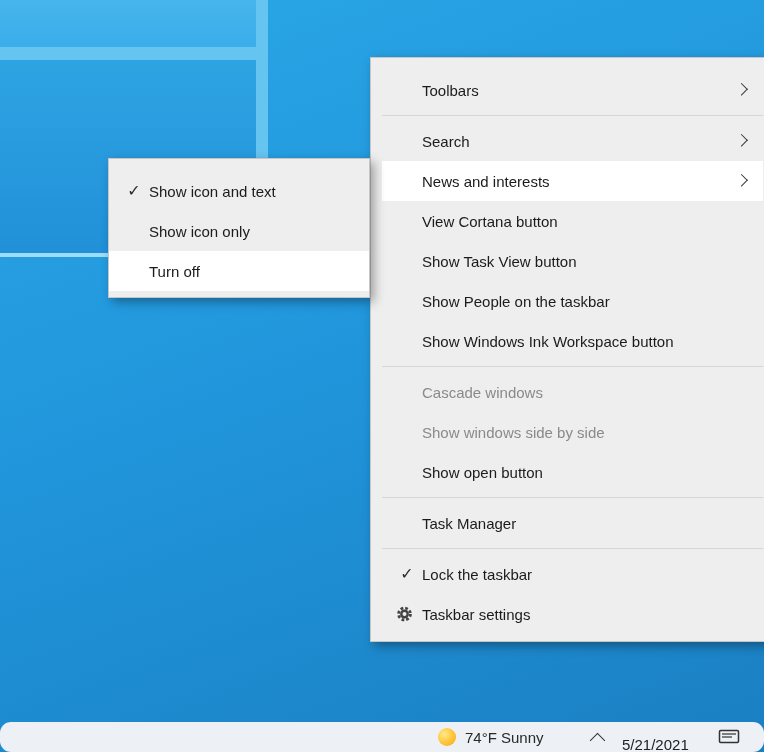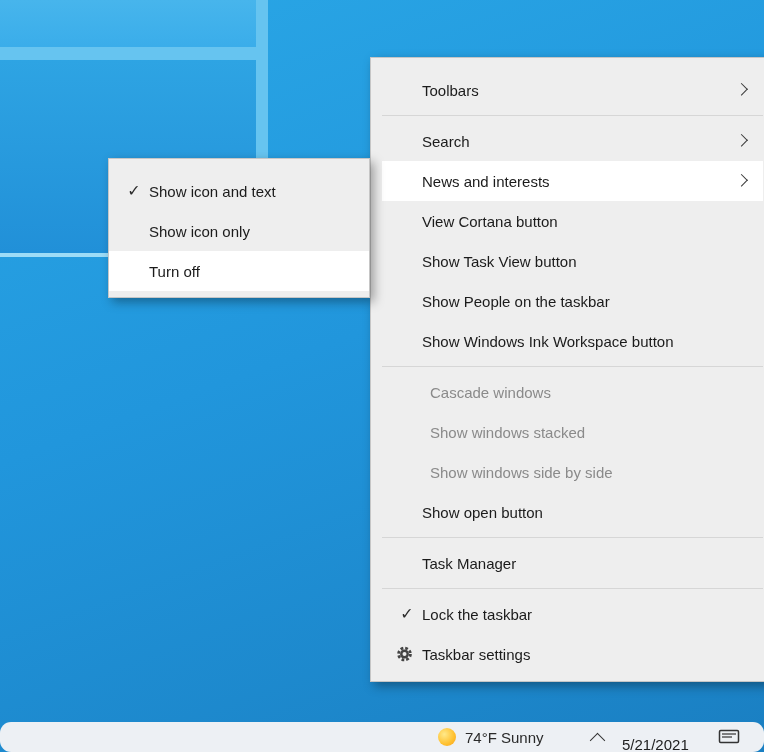--- a/index.html
+++ b/index.html
@@ -20,21 +20,21 @@
   .menu{
     position:absolute;background:#eeeeee;border:1px solid #c6c6c6;
     box-shadow:4px 4px 10px rgba(0,0,0,0.35);
     font-size:15px;color:#1b1b1b;z-index:5;
   }
   .main-menu{left:370px;top:57px;width:381px;padding:12px 11px 7px;}
   .sub-menu{left:108px;top:158px;width:260px;padding:12px 0 6px;z-index:6;}
   .menu-item{height:40px;display:flex;align-items:center;position:relative;
     padding:0 34px 0 40px;cursor:default;white-space:nowrap;}
   .menu-item.hl{background:#ffffff;}
-  .menu-item.disabled{color:#8a8a8a;margin-left:8px;}
+  .menu-item.disabled{color:#8a8a8a;}
   .separator{height:1px;background:#d6d6d6;margin:5px 0;}
   .sub-arrow{position:absolute;right:17px;top:50%;width:8px;height:8px;
     border-top:1.5px solid #3a3a3a;border-right:1.5px solid #3a3a3a;
     transform:translateY(-58%) rotate(45deg);}
   .check{position:absolute;left:13px;top:50%;transform:translateY(-52%);
     width:24px;text-align:center;font-size:16px;color:#2b2b2b;}
   .gear{position:absolute;left:14px;top:50%;transform:translateY(-50%);
     width:17px;height:17px;display:flex;}
   
   .taskbar{position:absolute;left:0;bottom:0;width:764px;height:30px;
@@ -98,23 +98,20 @@
     <span>Show People on the taskbar</span>
   </div>
   <div class="menu-item">
     <span>Show Windows Ink Workspace button</span>
   </div>
   <div class="separator"></div>
   <div class="menu-item disabled">
     <span>Cascade windows</span>
   </div>
   <div class="menu-item disabled">
-    <span>Show windows stacked</span>
-  </div>
-  <div class="menu-item disabled">
     <span>Show windows side by side</span>
   </div>
   <div class="menu-item">
     <span>Show open button</span>
   </div>
   <div class="separator"></div>
   <div class="menu-item">
     <span>Task Manager</span>
   </div>
   <div class="separator"></div>

